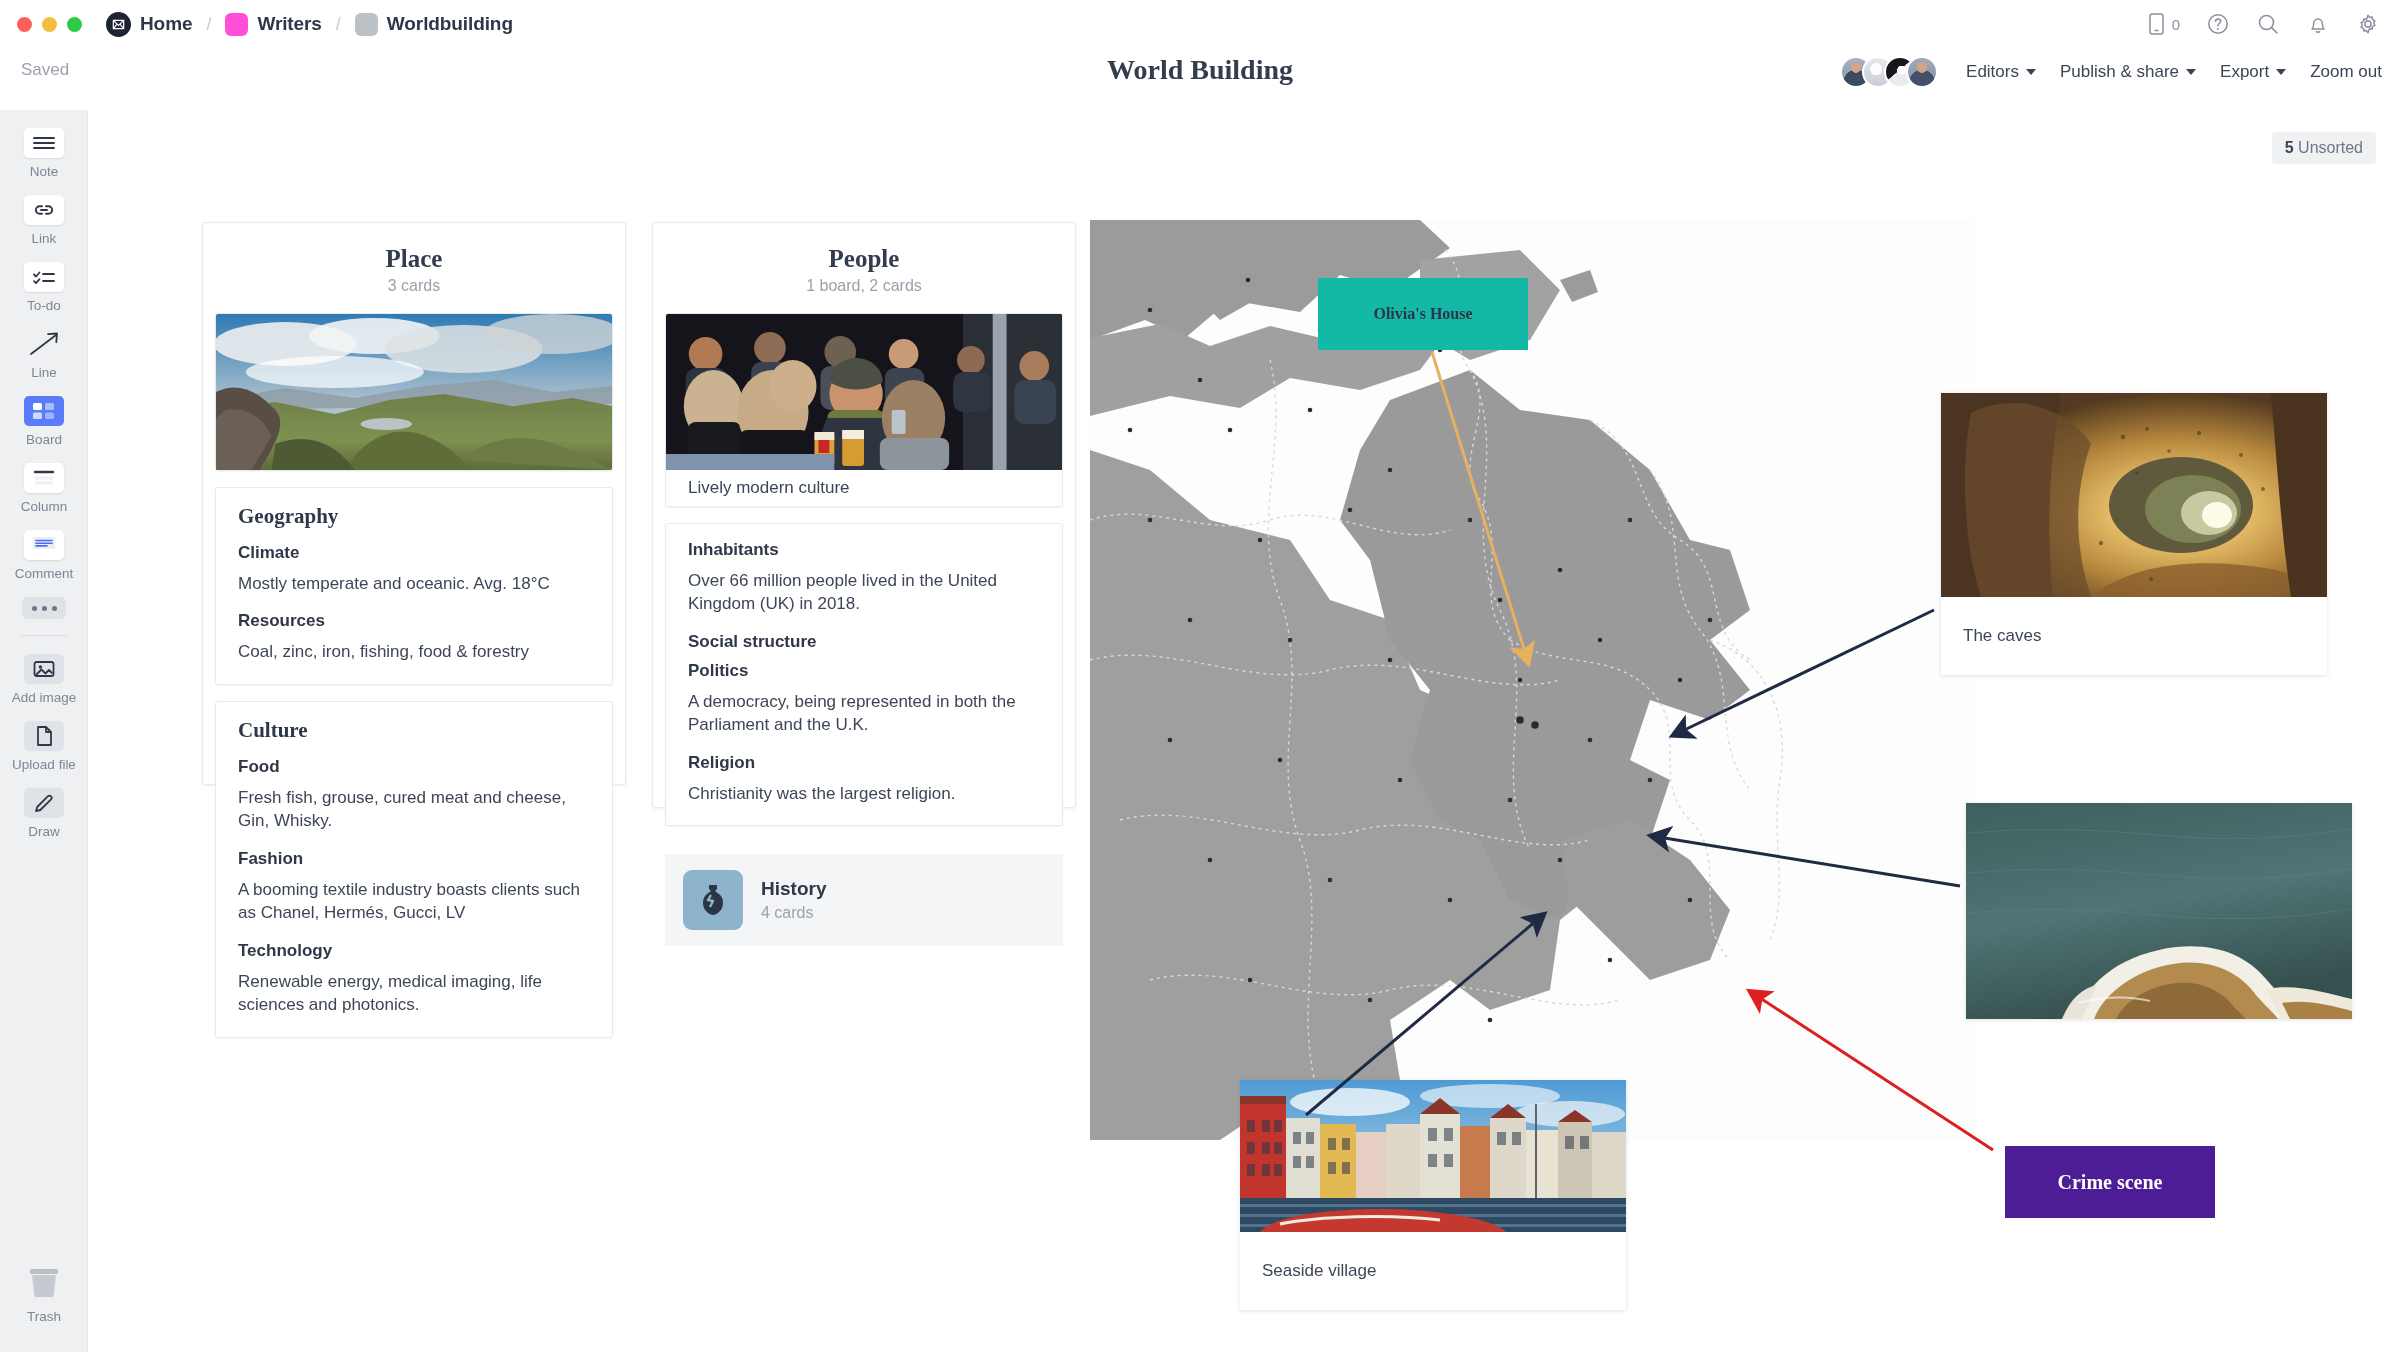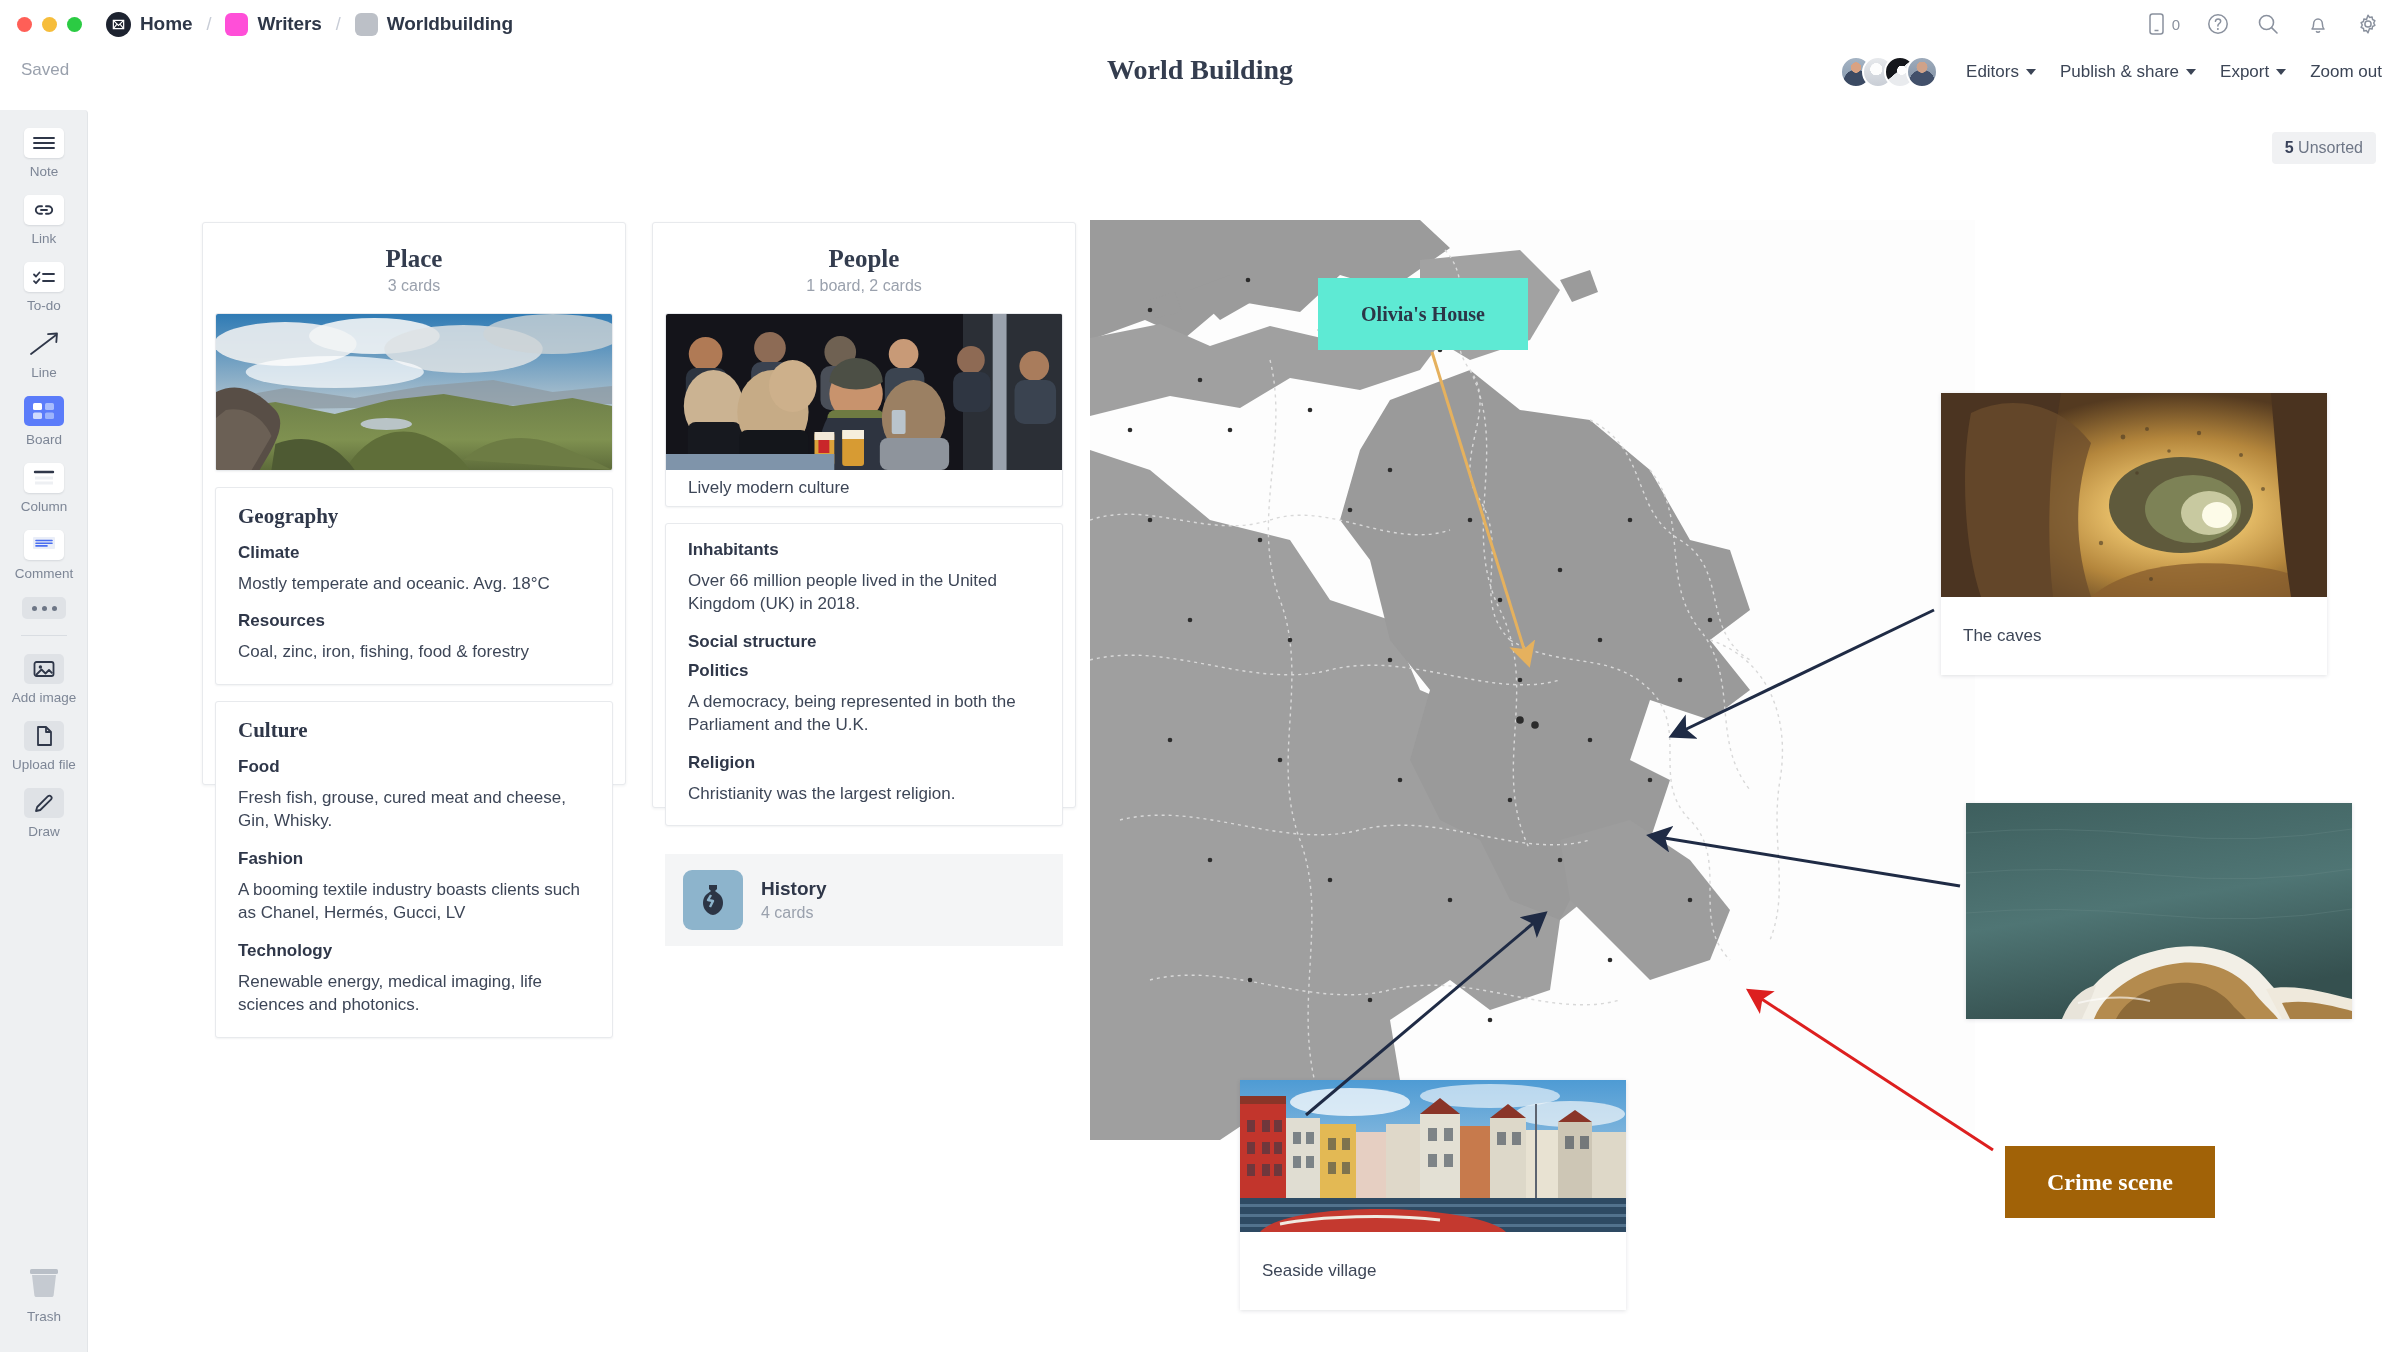--- a/index.html
+++ b/index.html
@@ -133,22 +133,22 @@
     position: absolute; left: 1002px; top: 110px; width: 885px; height: 920px;
     background: #fdfdfd; overflow: hidden;
   }
   .map-card svg { position: absolute; left: 0; top: 0; }
 
   
   .sticky {
     position: absolute; display: flex; align-items: center; justify-content: center;
     font-family: "Liberation Serif", serif; font-weight: bold;
   }
-  .sticky-olivia { left: 1230px; top: 168px; width: 210px; height: 72px; background: #5eead4; color: #2c3547; font-size: 20px; }
-  .sticky-crime { left: 1917px; top: 1036px; width: 210px; height: 72px; background: #a16207; color: #ffffff; font-size: 24px; }
+  .sticky-olivia { left: 1230px; top: 168px; width: 210px; height: 72px; background: #14b8a6; color: #2c3547; font-size: 16px; }
+  .sticky-crime { left: 1917px; top: 1036px; width: 210px; height: 72px; background: #4c1d95; color: #ffffff; font-size: 20px; }
 
   
   .photo-card { position: absolute; background: #ffffff; box-shadow: 0 1px 4px rgba(40,50,70,.14); }
   .photo-card .pimg { display: block; width: 100%; }
   .photo-card .pcap { padding: 29px 22px; font-size: 17px; color: #3d4657; }
 
   .pc-caves { left: 1853px; top: 283px; width: 386px; }
   .pc-caves .pimg { height: 204px; }
   .pc-cliffs { left: 1878px; top: 693px; width: 386px; height: 216px; }
   .pc-cliffs .pimg { height: 216px; }

